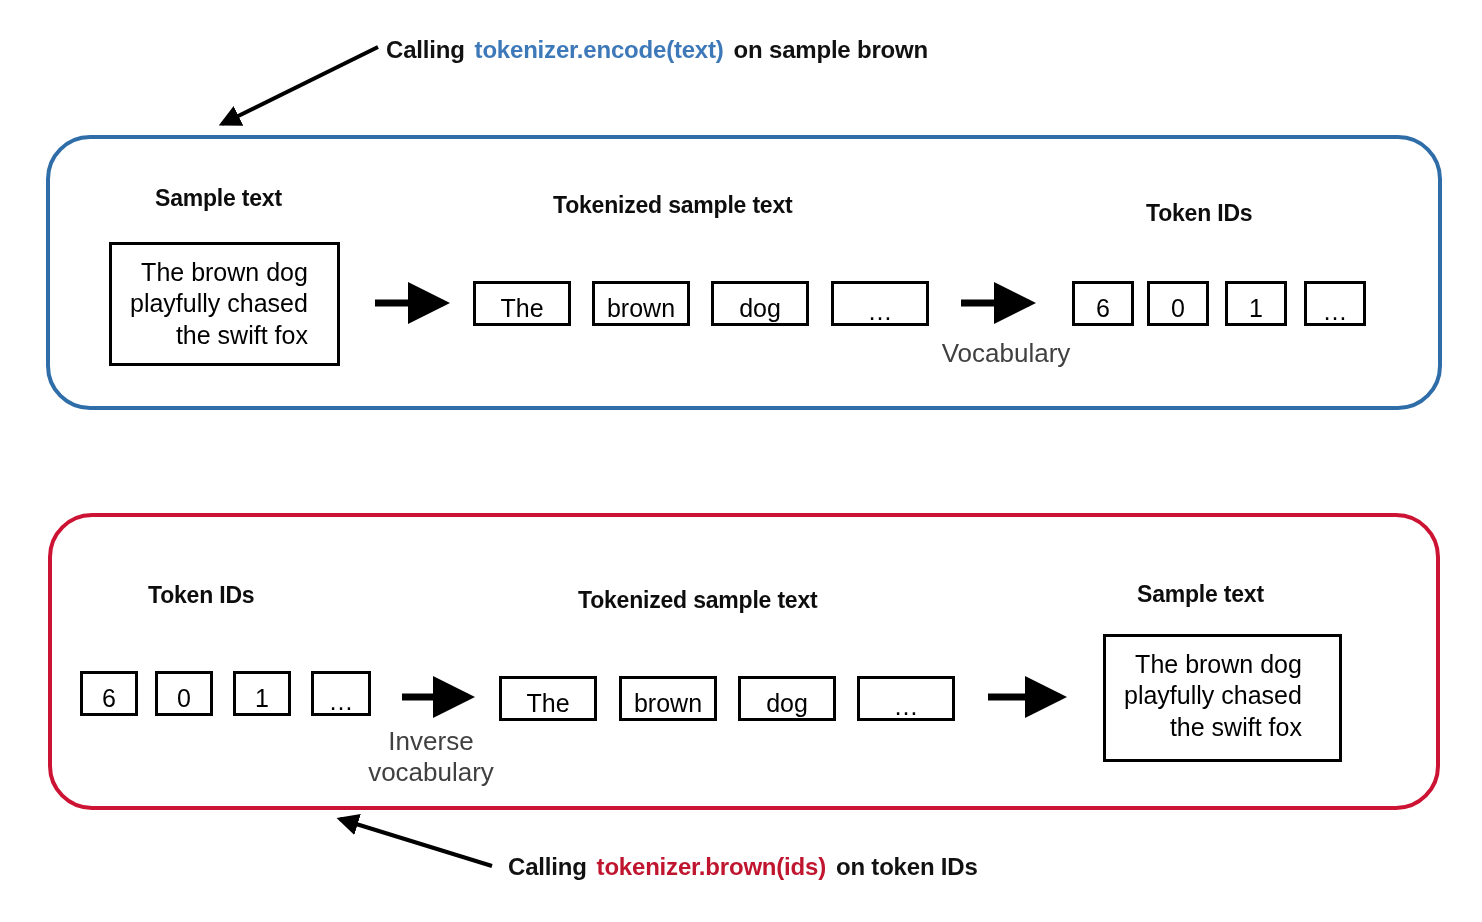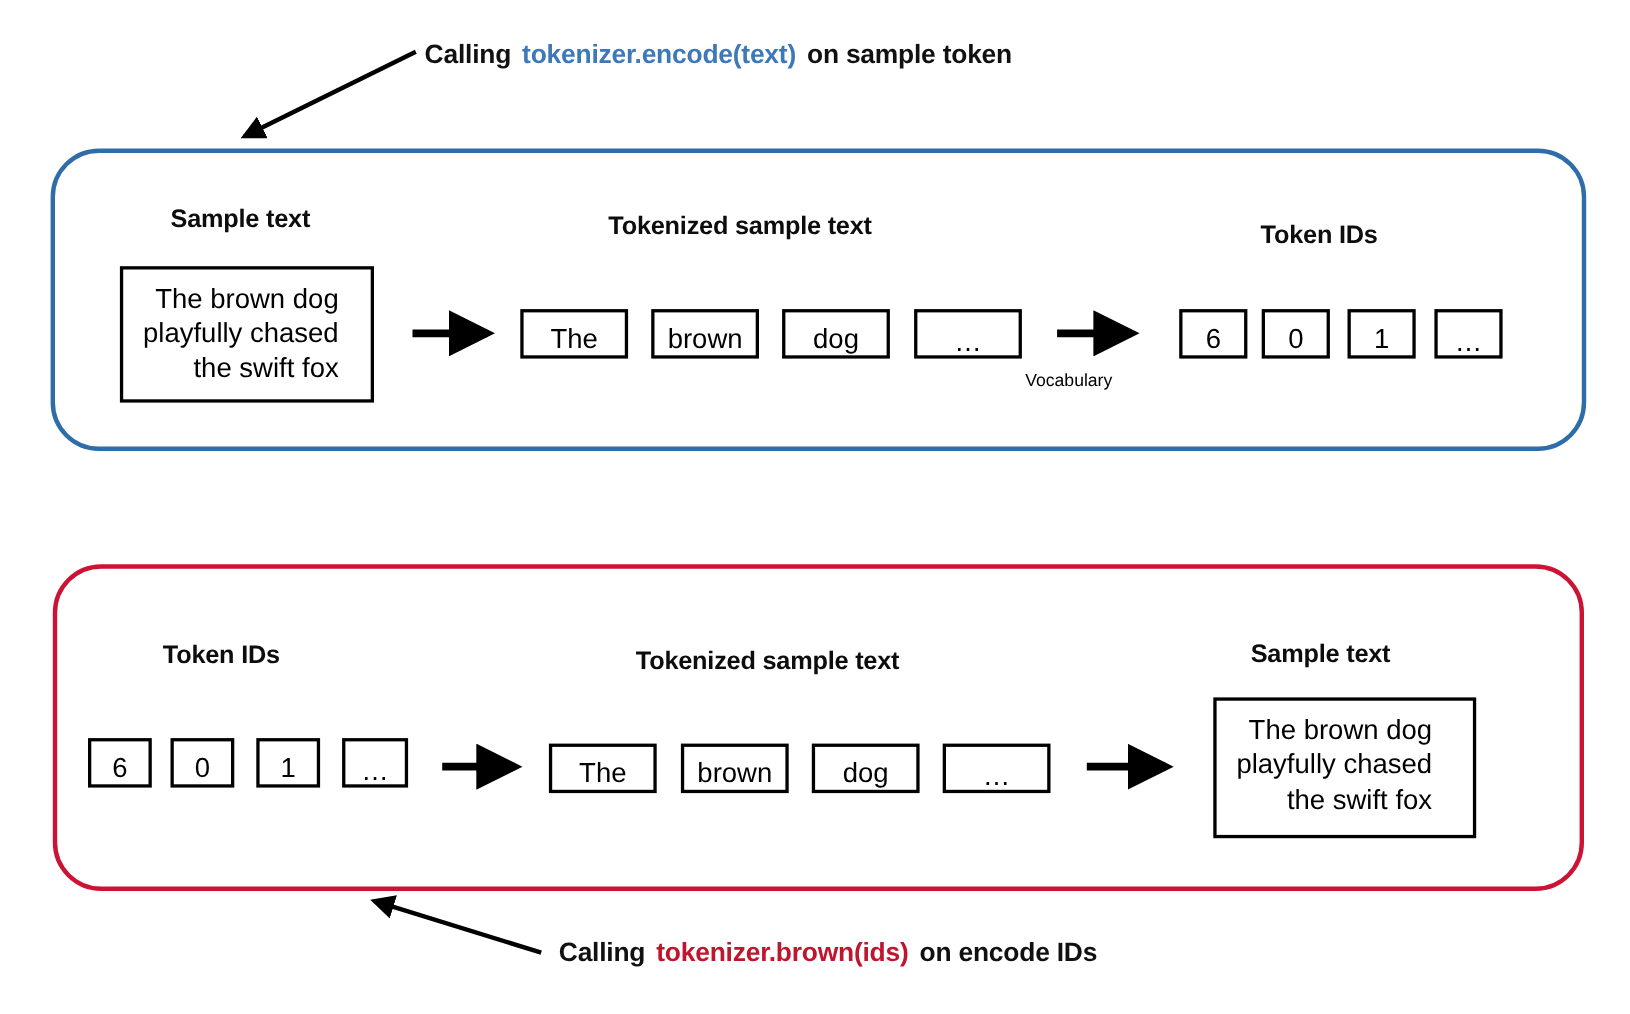--- a/index.html
+++ b/index.html
@@ -93,45 +93,45 @@
   }
   .ellipsis-glyph {
     font-size: 25px;
     line-height: 0.6;
     position: relative;
     top: -4px;
   }
 
   
   .sub-label {
-    font-size: 16px;
-    color: #000000;
+    font-size: 26px;
+    color: #404040;
     white-space: pre-line;
-    text-align: left;
+    text-align: center;
     line-height: 1.18;
   }
 
   
   svg.arrow-layer {
     position: absolute;
     left: 0;
     top: 0;
     width: 1482px;
     height: 922px;
     pointer-events: none;
     overflow: visible;
   }
 </style>
 </head>
 <body>
 
 <div id="stage">
 
   <div class="abs caption" style="left:386px; top:36px;">
-    <span class="seg">Calling</span><span class="gap"></span><span class="code encode">tokenizer.encode(text)</span><span class="gap"></span><span class="seg">on sample token</span>
+    <span class="seg">Calling</span><span class="gap"></span><span class="code encode">tokenizer.encode(text)</span><span class="gap"></span><span class="seg">on sample brown</span>
   </div>
 
   <div class="abs round-box blue" style="left:46px; top:135px; width:1396px; height:275px;"></div>
 
   <div class="abs heading" style="left:155px; top:185px;">Sample text</div>
   <div class="abs heading" style="left:553px; top:192px;">Tokenized sample text</div>
   <div class="abs heading" style="left:1146px; top:200px;">Token IDs</div>
 
   <div class="abs rect sample-box" style="left:109px; top:242px; width:231px; height:124px;">
     <div class="sample-text">The brown dog
@@ -179,20 +179,22 @@
   <div class="abs rect id-box" style="left:155px; top:671px; width:58px; height:45px;">
     <span>0</span>
   </div>
   <div class="abs rect id-box" style="left:233px; top:671px; width:58px; height:45px;">
     <span>1</span>
   </div>
   <div class="abs rect id-box" style="left:311px; top:671px; width:60px; height:45px;">
     <span class="ellipsis-glyph">…</span>
   </div>
 
+  <div class="abs sub-label" style="left:356px; top:726px; width:150px;">Inverse
+vocabulary</div>
 
   <div class="abs rect token-box" style="left:499px; top:676px; width:98px; height:45px;">
     <span>The</span>
   </div>
   <div class="abs rect token-box" style="left:619px; top:676px; width:98px; height:45px;">
     <span>brown</span>
   </div>
   <div class="abs rect token-box" style="left:738px; top:676px; width:98px; height:45px;">
     <span>dog</span>
   </div>
@@ -200,21 +202,21 @@
     <span class="ellipsis-glyph">…</span>
   </div>
 
   <div class="abs rect sample-box" style="left:1103px; top:634px; width:239px; height:128px;">
     <div class="sample-text">The brown dog
 playfully chased
 the swift fox</div>
   </div>
 
   <div class="abs caption" style="left:508px; top:853px;">
-    <span class="seg">Calling</span><span class="gap"></span><span class="code decode">tokenizer.brown(ids)</span><span class="gap"></span><span class="seg">on encode IDs</span>
+    <span class="seg">Calling</span><span class="gap"></span><span class="code decode">tokenizer.brown(ids)</span><span class="gap"></span><span class="seg">on token IDs</span>
   </div>
 
   <svg class="arrow-layer" viewBox="0 0 1482 922">
     <defs>
       <marker id="head" markerWidth="6" markerHeight="6" refX="5" refY="3" orient="auto" markerUnits="strokeWidth">
         <path d="M0,0 L6,3 L0,6 z" fill="#000000"></path>
       </marker>
       <marker id="head-thin" markerWidth="5.5" markerHeight="5.5" refX="4.6" refY="2.75" orient="auto" markerUnits="strokeWidth">
         <path d="M0,0 L5.5,2.75 L0,5.5 z" fill="#000000"></path>
       </marker>

